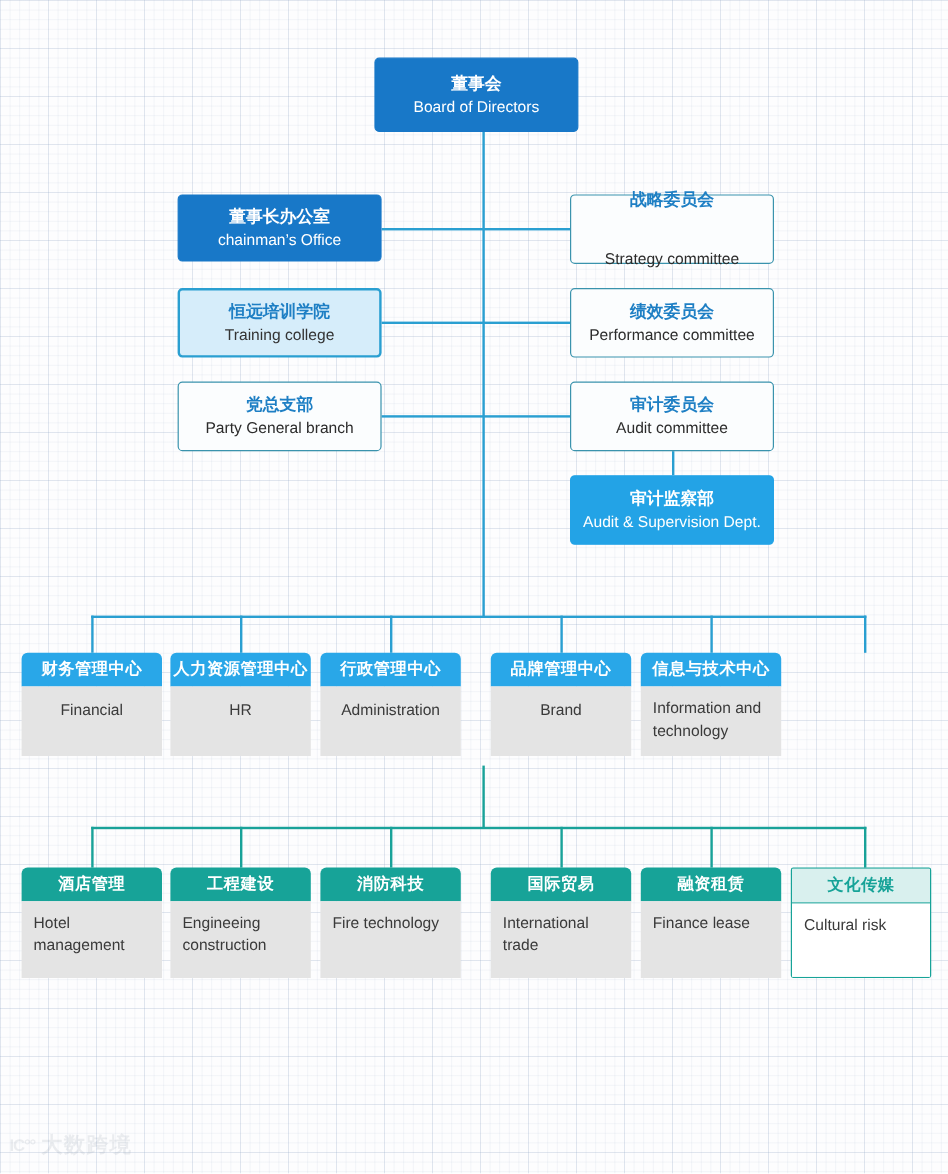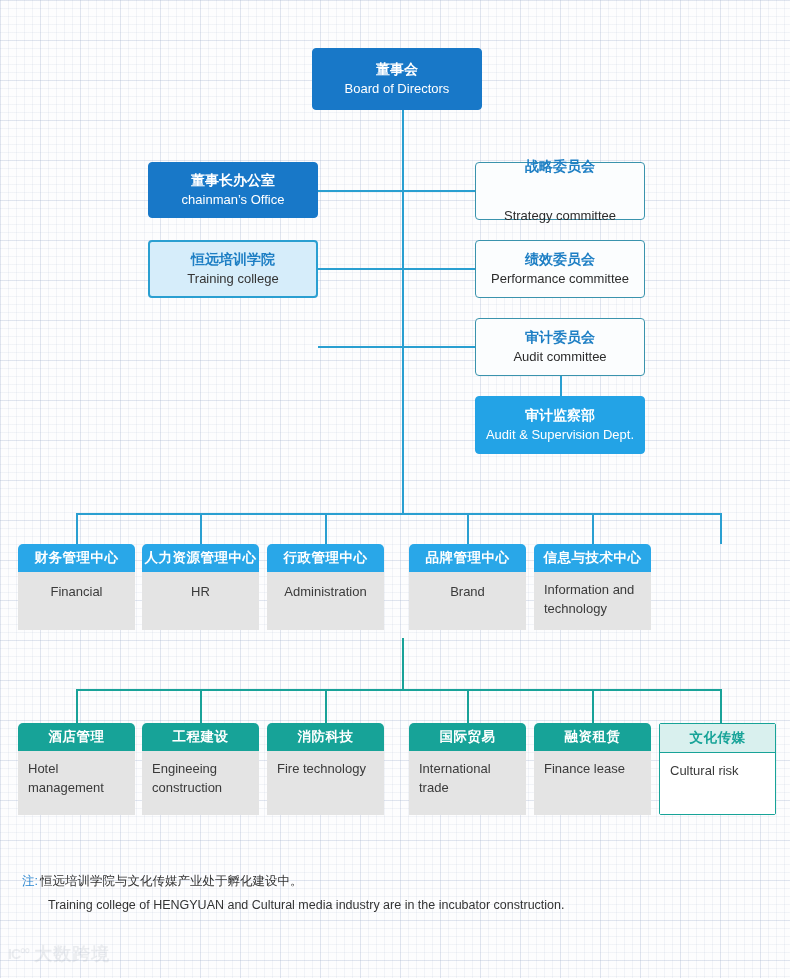--- a/index.html
+++ b/index.html
@@ -214,20 +214,24 @@
   <div class="node solid-blue" style="left:148px; top:162px; width:170px; height:56px;">
     <span class="cn">董事长办公室</span>
     <span class="en">chainman’s Office</span>
   </div>
 
   <div class="node light-blue" style="left:148px; top:240px; width:170px; height:58px;">
     <span class="cn">恒远培训学院</span>
     <span class="en">Training college</span>
   </div>
 
+  <div class="node outline" style="left:148px; top:318px; width:170px; height:58px;">
+    <span class="cn">党总支部</span>
+    <span class="en">Party General branch</span>
+  </div>
 
   <div class="node outline" style="left:475px; top:162px; width:170px; height:58px;gap:29px;">
     <span class="cn">战略委员会</span>
     <span class="en">Strategy committee</span>
   </div>
 
   <div class="node outline" style="left:475px; top:240px; width:170px; height:58px;">
     <span class="cn">绩效委员会</span>
     <span class="en">Performance committee</span>
   </div>
@@ -291,25 +295,19 @@
   <div class="card teal" style="left:534px; top:723px; width:117px; height:92px;">
     <div class="hdr">融资租赁</div>
     <div class="body">Finance lease</div>
   </div>
 
   <div class="card incubator" style="left:659px; top:723px; width:117px; height:92px;">
     <div class="hdr">文化传媒</div>
     <div class="body">Cultural risk</div>
   </div>
 
-  <div id="footnote">
-    <div class="line1">
-      <span class="note-label">注:</span><span>恒远培训学院与文化传媒产业处于孵化建设中。</span>
-    </div>
-    <div class="line2">Training college of HENGYUAN and Cultural media industry are in the incubator construction.</div>
-  </div>
 
   <div id="watermark">
     <span class="wm-mark">IC°°</span>
     <span class="wm-text">大数跨境</span>
   </div>
 
 </div>
 
 </body></html>

